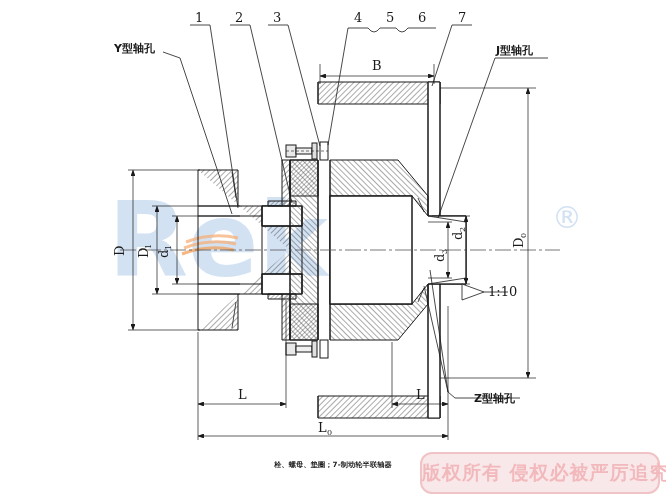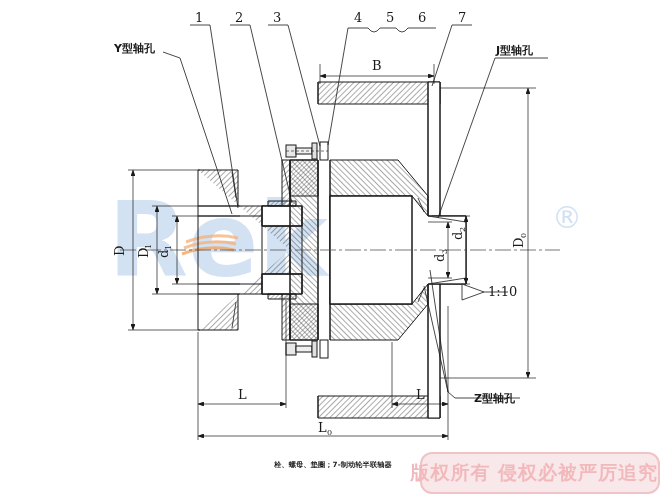--- a/index.html
+++ b/index.html
@@ -10,21 +10,21 @@
   .wm-rekee{position:absolute;left:108px;top:188px;width:480px;height:112px;
             pointer-events:none;}
   .cap{position:absolute;left:0;right:0;text-align:center;
        font-family:"DejaVu Sans","Liberation Sans",sans-serif;
        font-weight:bold;color:#1a1a1a;}
   .cap1{top:465px;font-size:7.2px;letter-spacing:.1px;}
   .cap2{top:460px;font-size:7.2px;letter-spacing:.1px;}
   .stamp{position:absolute;left:420px;top:452px;width:236px;height:38px;
          border:2.4px solid #f0c3c6;border-radius:12px;
          background:rgba(240,195,198,.38);
-         display:flex;align-items:center;justify-content:flex-end;}
+         display:flex;align-items:center;justify-content:flex-start;}
   .stamp span{font-family:"DejaVu Sans","Liberation Sans",sans-serif;
               font-size:19px;font-weight:bold;color:#f2b9bd;
               letter-spacing:1px;white-space:nowrap;}
 </style>
 </head>
 <body>
 
 <div id="stage">
 
   <svg class="wm-rekee" viewBox="0 0 480 112">

